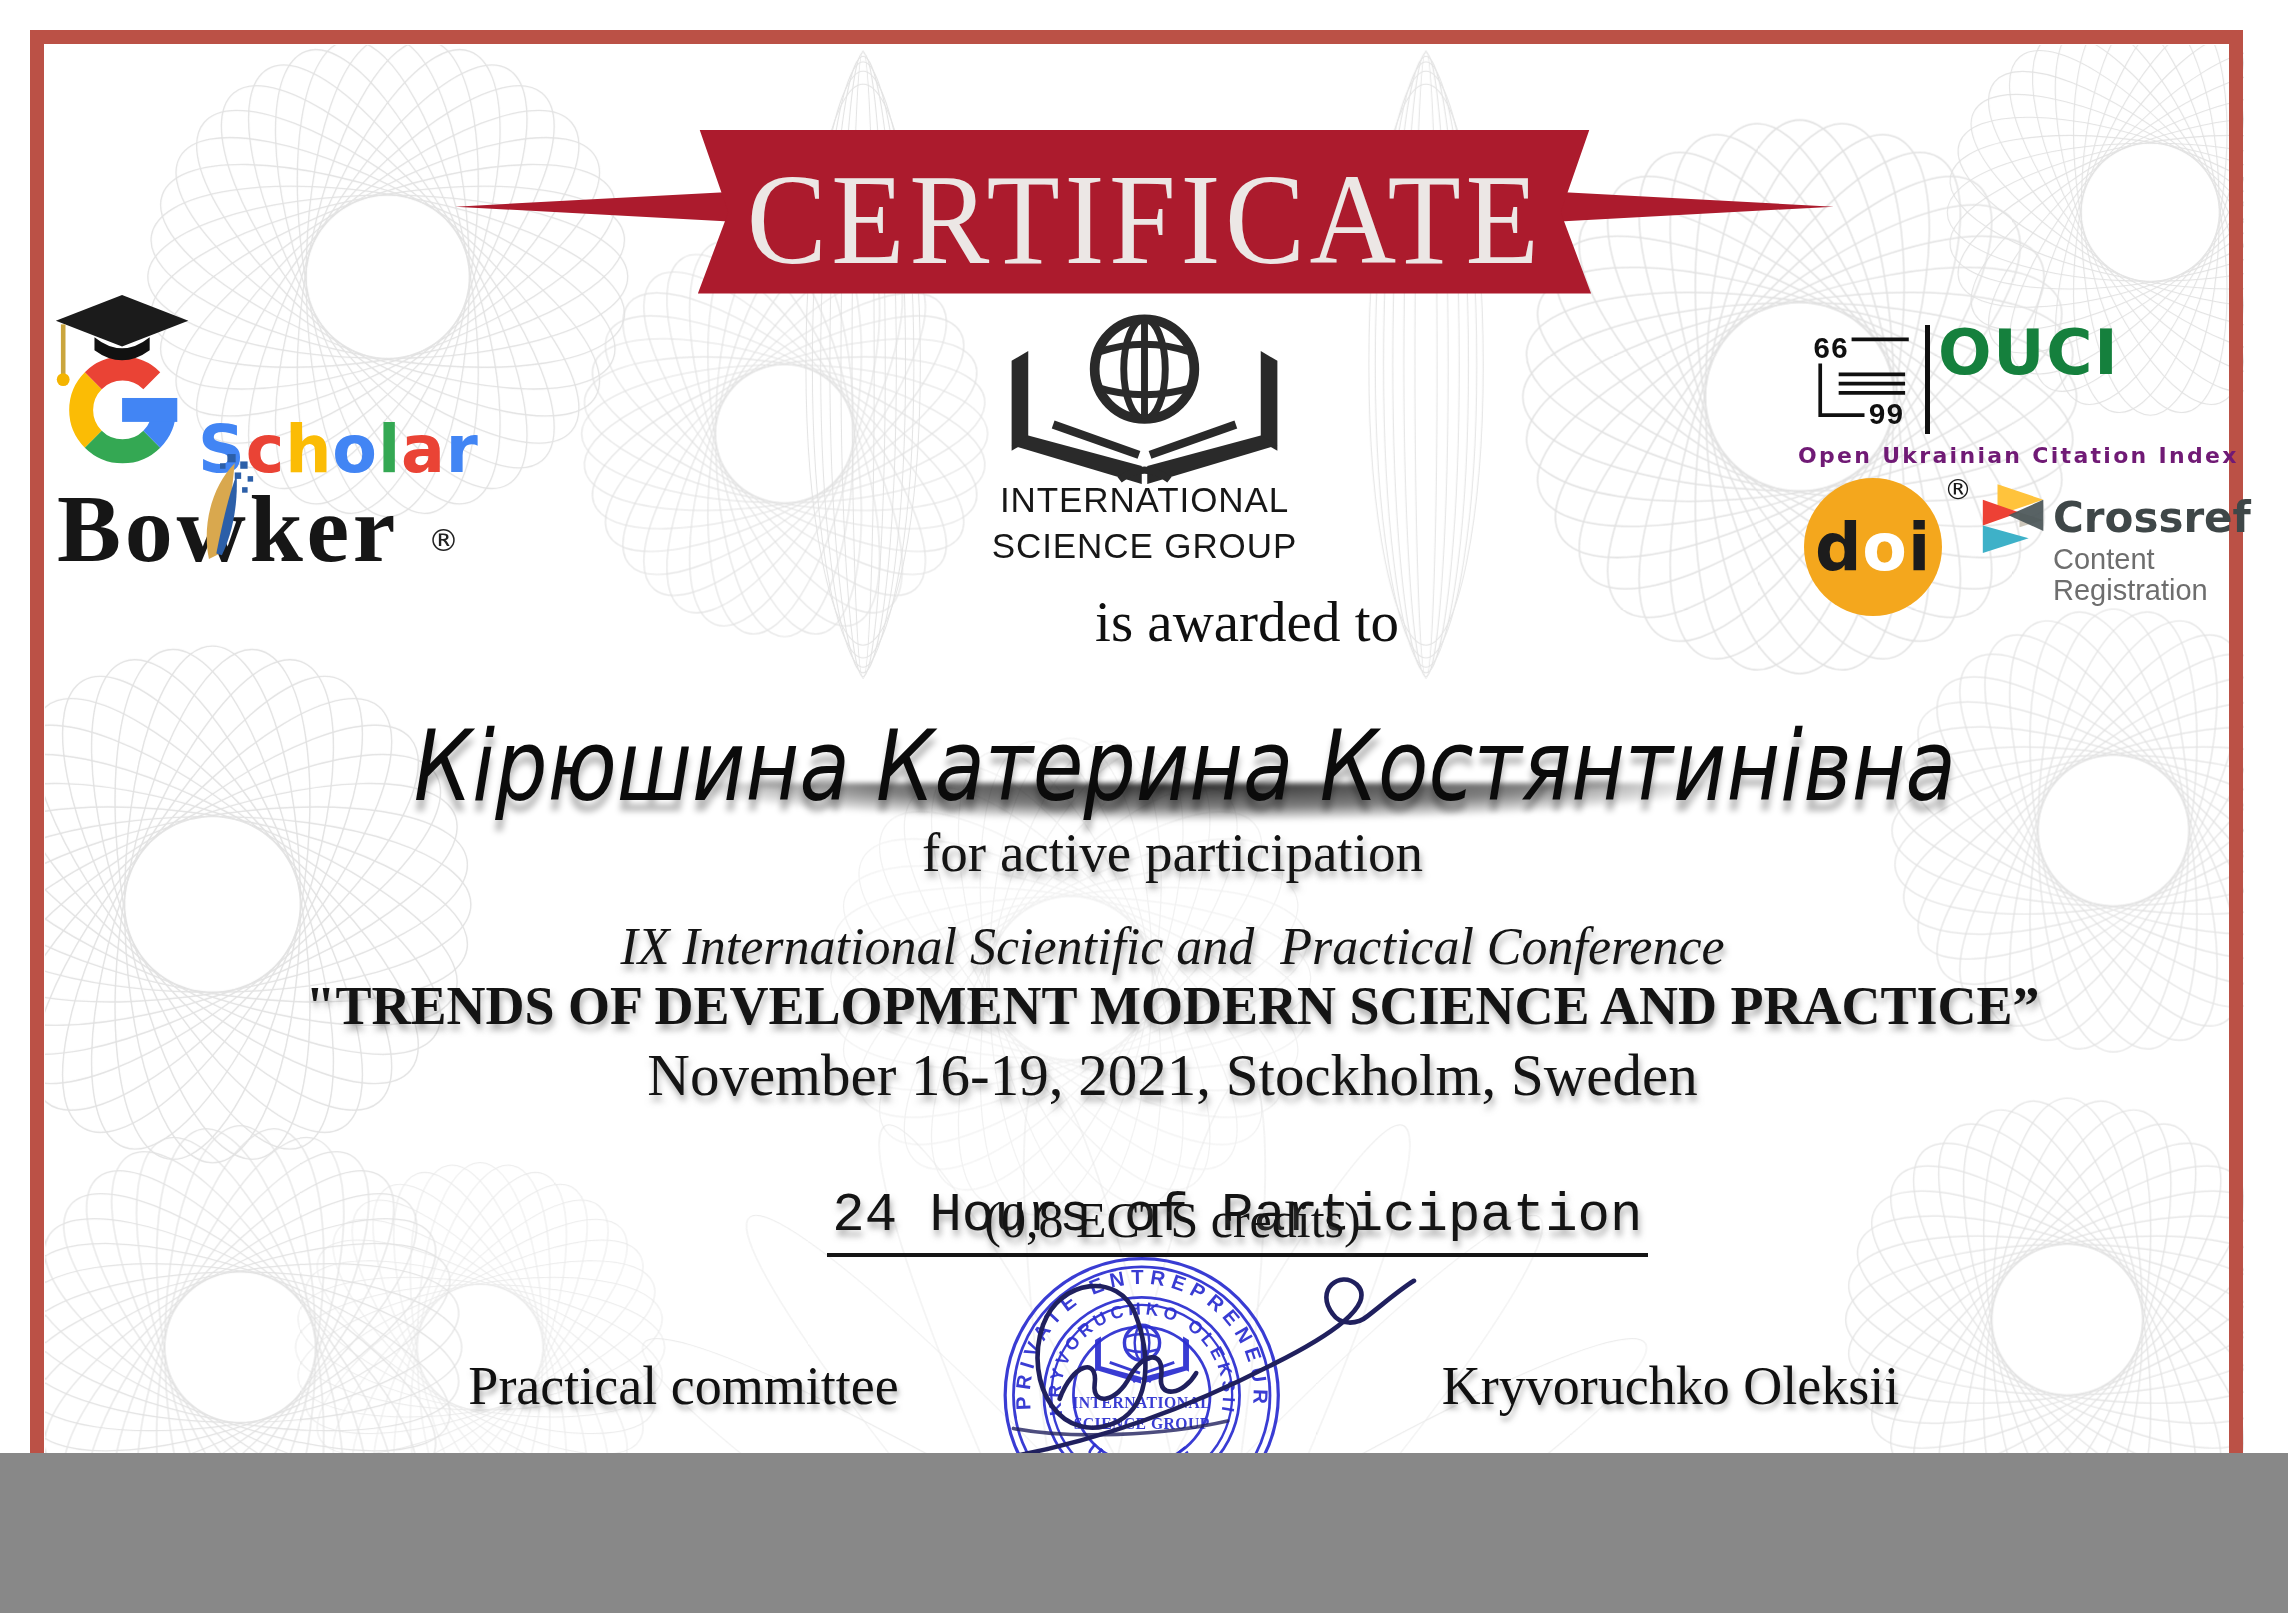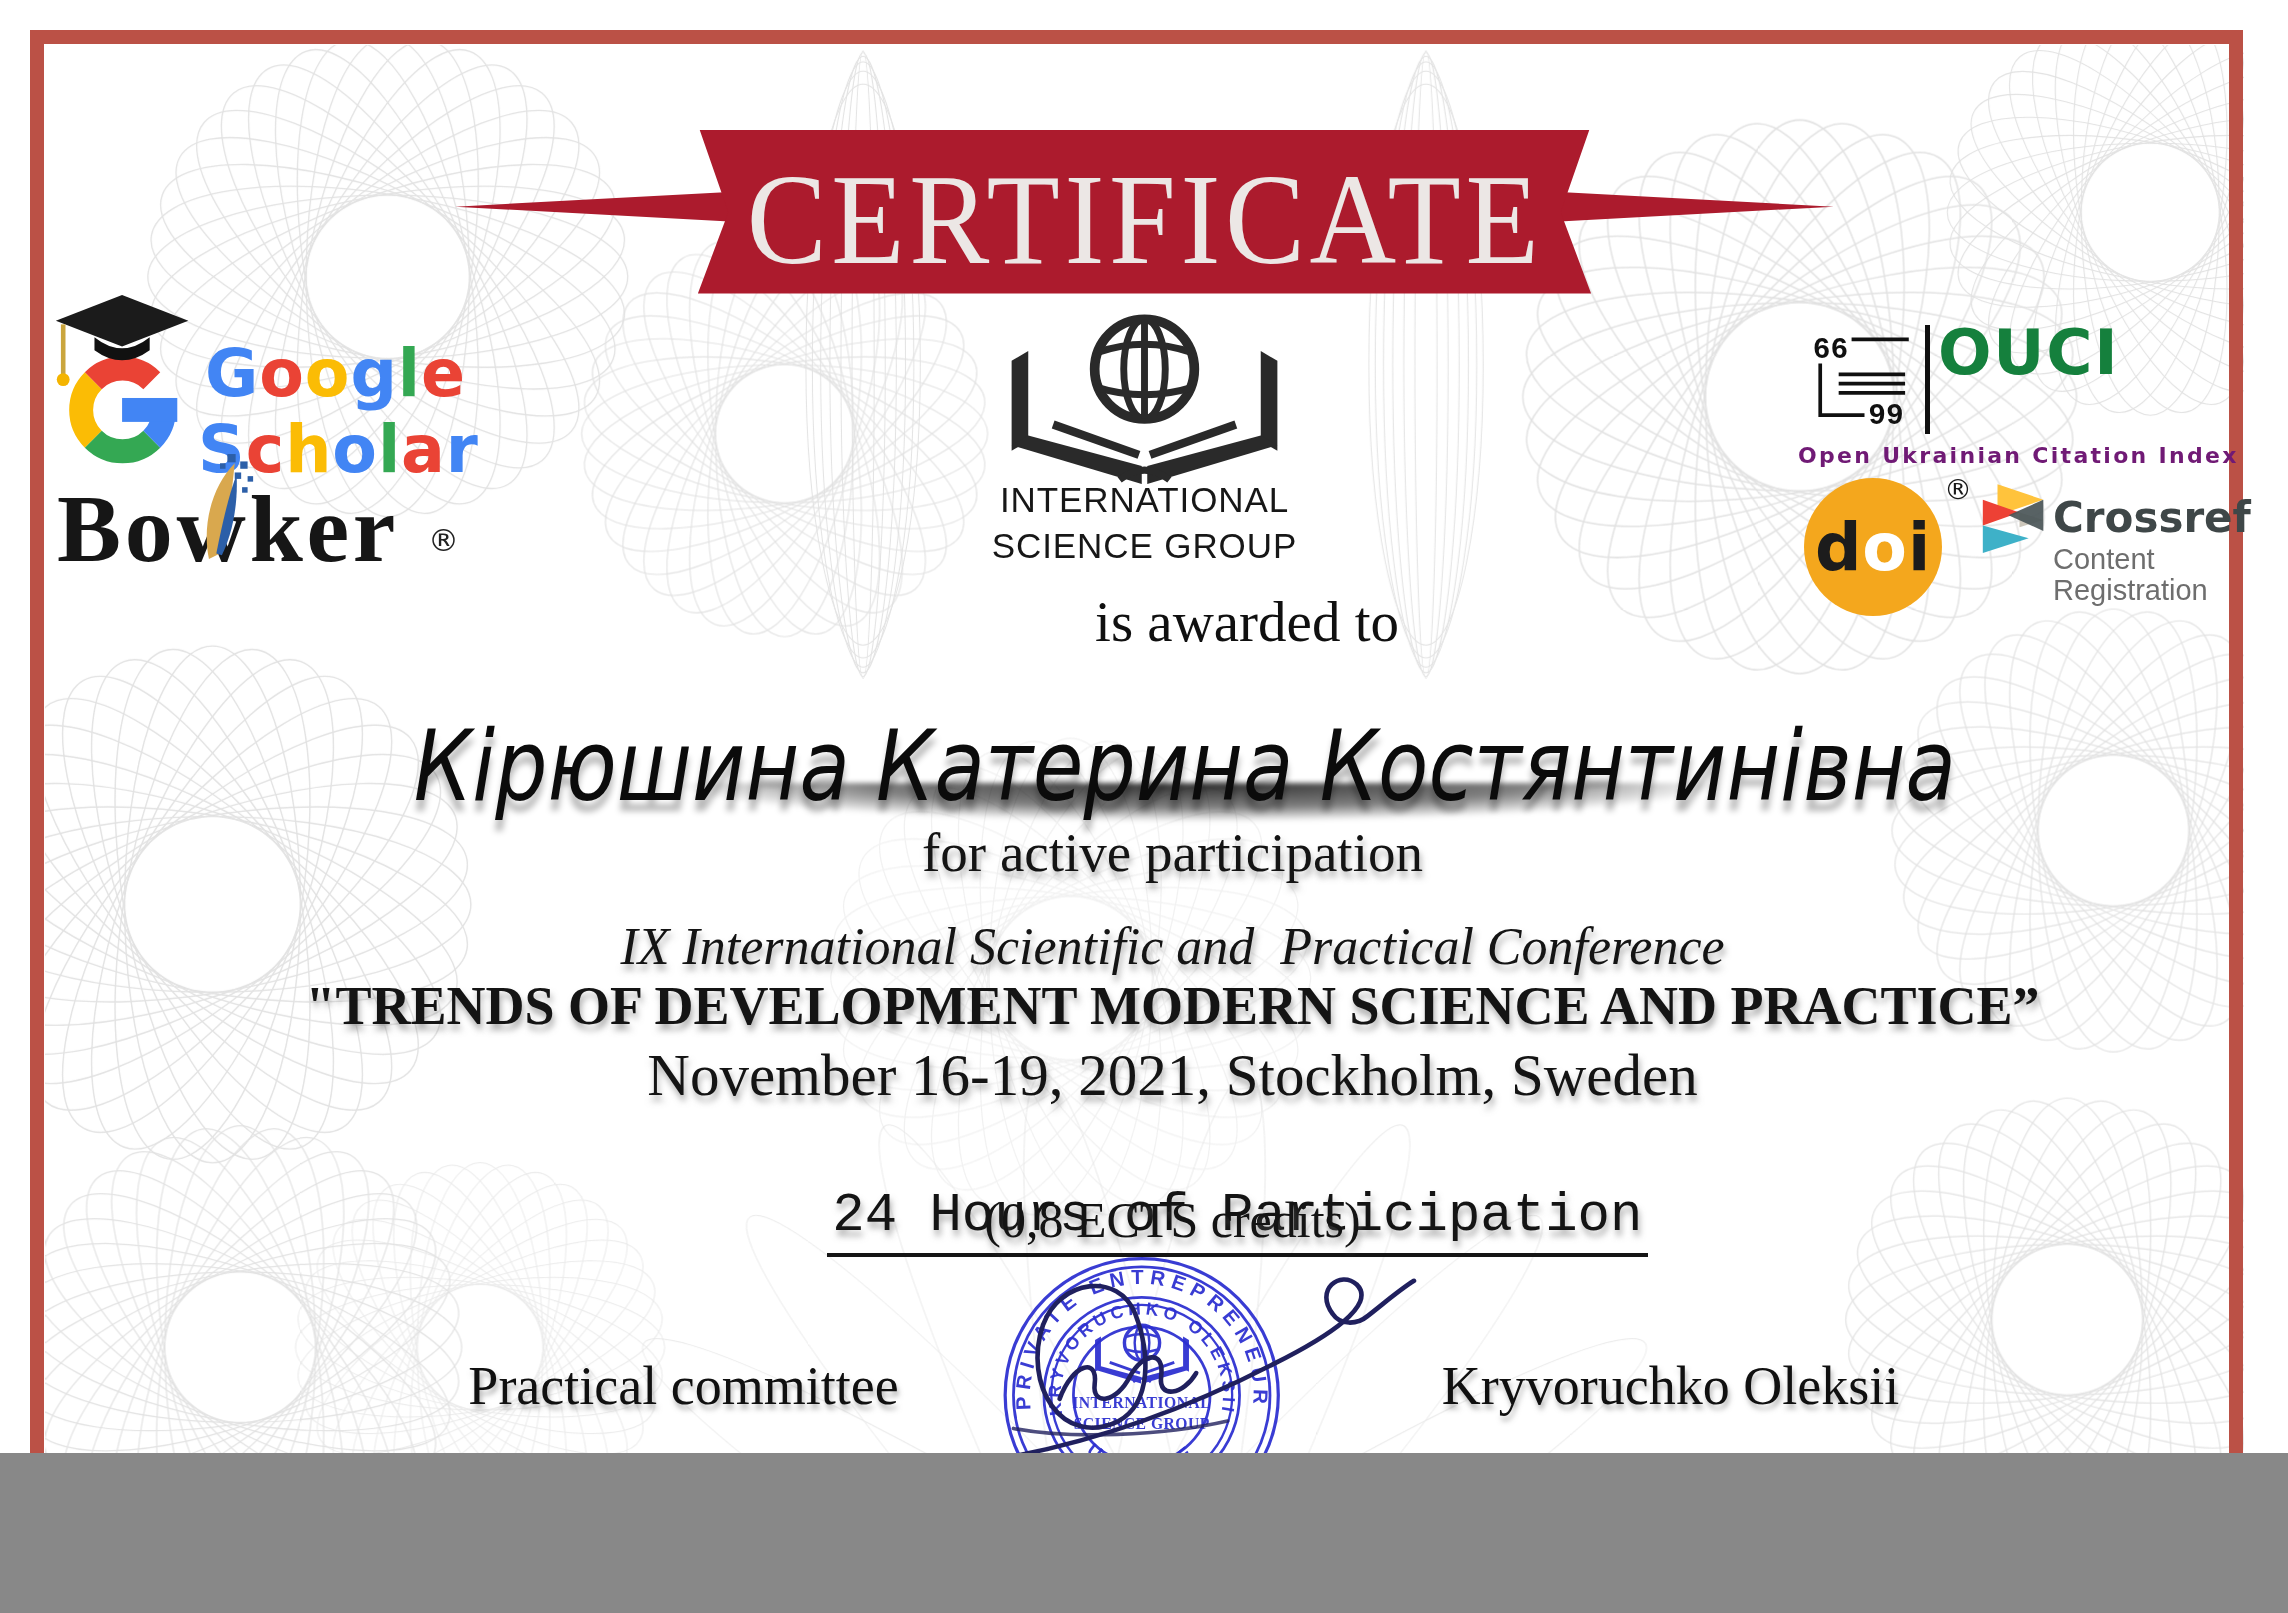--- a/index.html
+++ b/index.html
@@ -136,21 +136,20 @@
     <path d="M42.7,158.8 A45,45 0 0 1 29.5,127 A45,45 0 0 1 42.7,95.2" fill="none" stroke="#FBBC05" stroke-width="26"></path>
     <path d="M106.3,158.8 A45,45 0 0 1 42.7,158.8" fill="none" stroke="#34A853" stroke-width="26"></path>
     <path d="M42.7,95.2 A45,45 0 0 1 106.3,95.2" fill="none" stroke="#EA4335" stroke-width="26"></path>
     <path d="M119.5,127 A45,45 0 0 1 106.3,158.8" fill="none" stroke="#4285F4" stroke-width="26"></path>
     <rect x="74" y="114" width="60" height="26" fill="#4285F4"></rect>
     <path d="M44,48 Q74,72 104,48 L104,62 Q74,84 44,62 Z" fill="#111111"></path>
     <polygon points="74,2 146,30 74,58 2,30" fill="#1b1b1b"></polygon>
     <line x1="10" y1="34" x2="10" y2="88" stroke="#caa53d" stroke-width="5"></line>
     <circle cx="10" cy="94" r="7" fill="#f4b400"></circle>
   </svg>
-  <div class="gword" style="left:205px;top:336px"><span style="color: rgb(66, 133, 244);">G</span><span style="color: rgb(234, 67, 53);">o</span><span style="color: rgb(251, 188, 5);">o</span><span style="color: rgb(66, 133, 244);">g</span><span style="color: rgb(52, 168, 83);">l</span><span style="color: rgb(234, 67, 53);">e</span></div>
   <div class="gword" style="left:198px;top:412px"><span style="color: rgb(66, 133, 244);">S</span><span style="color: rgb(234, 67, 53);">c</span><span style="color: rgb(251, 188, 5);">h</span><span style="color: rgb(66, 133, 244);">o</span><span style="color: rgb(52, 168, 83);">l</span><span style="color: rgb(234, 67, 53);">a</span><span style="color: rgb(66, 133, 244);">r</span></div>
 
   <div id="bowker">Bowker</div>
   <svg class="abs" style="left:174px;top:450px" width="92" height="113" viewBox="0 0 100 122">
     <path d="M38,118 C30,80 42,38 66,14 C62,52 60,80 50,112 Z" style="fill:var(--bowker_gold,#D9A84E)"></path>
     <path d="M46,112 C52,82 58,54 68,26 C70,62 62,94 52,114 Z" style="fill:var(--bowker_blue,#2C5FA8)"></path>
     <rect x="58" y="4" width="9" height="9" style="fill:var(--bowker_blue,#2C5FA8)"></rect>
     <rect x="72" y="12" width="8" height="8" style="fill:var(--bowker_blue,#2C5FA8)"></rect>
     <rect x="66" y="24" width="7" height="7" style="fill:var(--bowker_blue,#2C5FA8)"></rect>
     <rect x="80" y="28" width="6" height="6" style="fill:var(--bowker_blue,#2C5FA8)"></rect>

